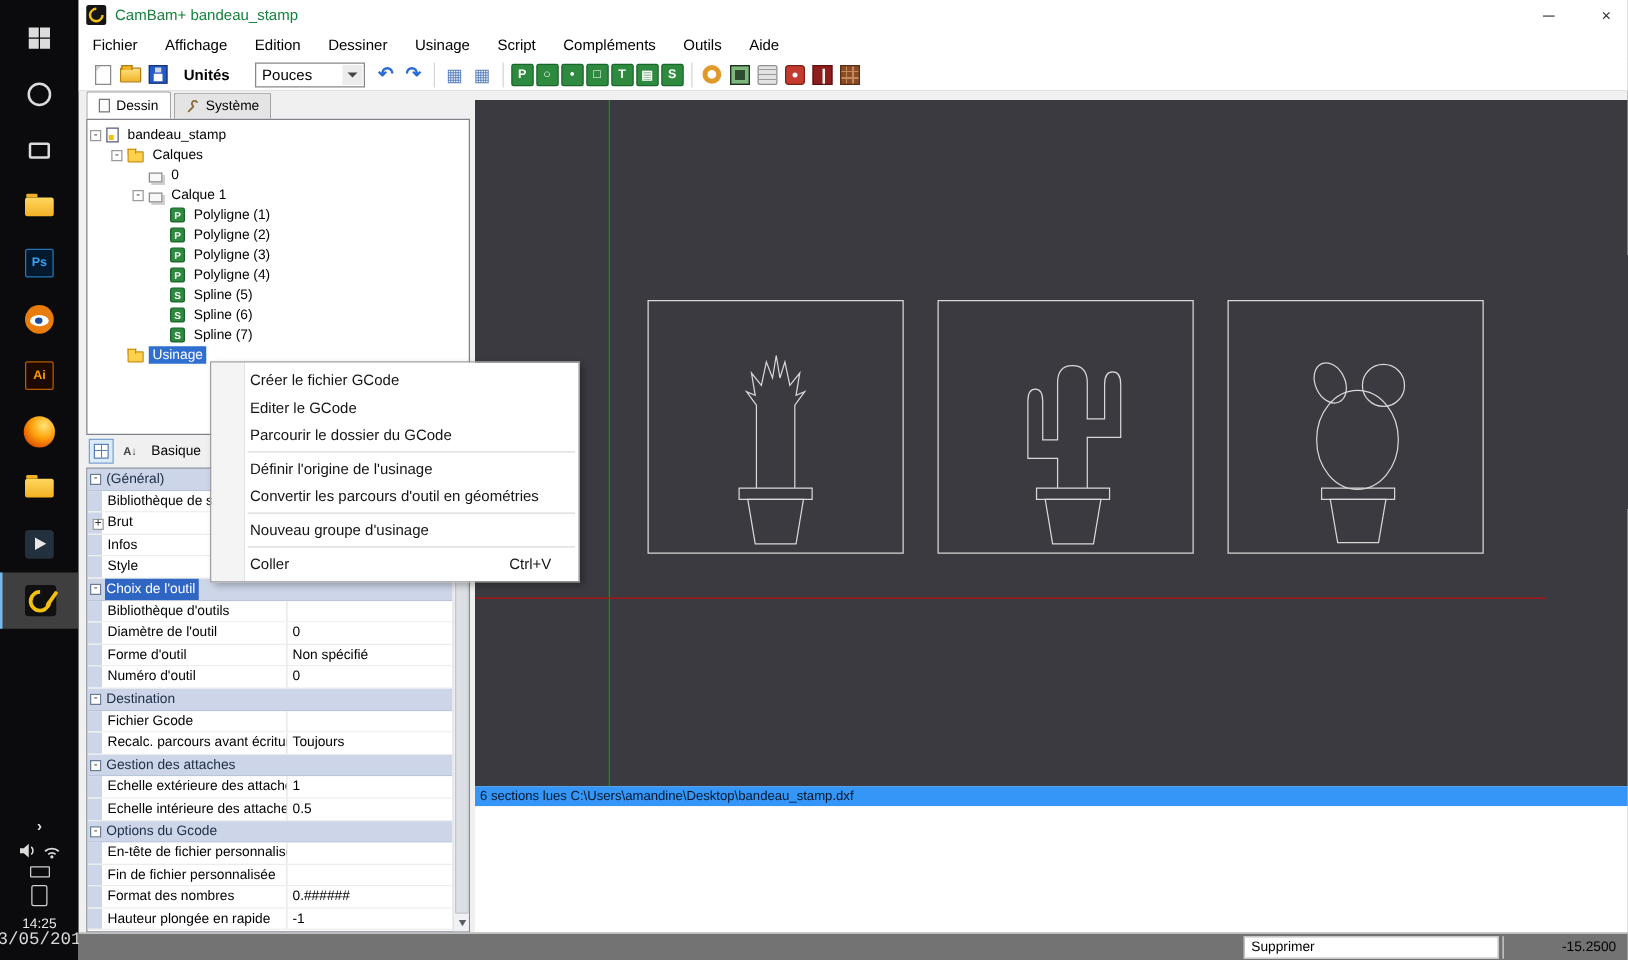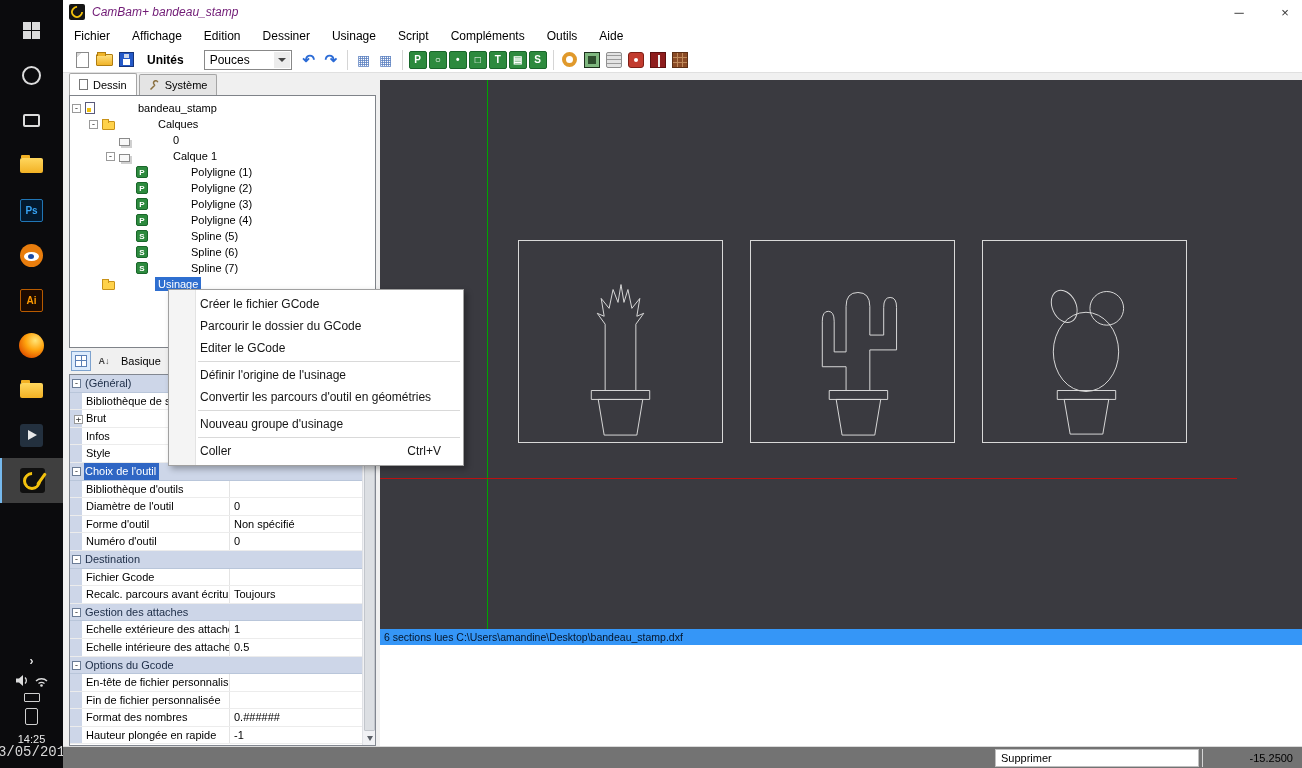--- a/index.html
+++ b/index.html
@@ -48,21 +48,21 @@
   .clock { text-align:center; color:#e8e8e8; margin:4px 0 10px 0; }
   .clock .t { font-size:11px; line-height:14px; }
   .clock .d { font-size:14px; line-height:12px; color:#d8d8d8;font-family:Liberation Mono, monospace; }
 
   
   #window { position:absolute; left:63px; top:0; width:1239px; height:768px; background:#f0f0f0; }
   .titlebar { height:24px; background:#fff; display:flex; align-items:center; padding-left:6px; }
   .cambam-sm { width:16px; height:16px; background:#151515; border-radius:2px; position:relative; }
   .cambam-sm::before { content:""; position:absolute; left:2px; top:2px; width:8px; height:8px;
       border:2.5px solid #f2c10e; border-radius:50%; border-top-color:transparent; transform:rotate(45deg); }
-  .title-text { font-size:12px; margin-left:7px; color:#701a75;font-style:italic; }
+  .title-text { font-size:12px; margin-left:7px; color:#15803d; }
   .win-controls { margin-left:auto; display:flex; align-items:center; }
   .win-btn { width:34px; height:24px; display:flex; align-items:center; justify-content:center;
       color:#333; font-size:13px; }
   .menubar { height:23px; background:#fff; display:flex; align-items:center; font-size:12px; }
   .menu-item { padding:3px 11px; }
   .toolbar { height:26px; background:#fff; display:flex; align-items:center; padding-left:8px;
       border-bottom:1px solid #e0e0e0; }
   .tb-btn { width:20px; height:20px; margin:0 1px; display:flex; align-items:center; justify-content:center; }
   .tb-sep { width:1px; height:20px; background:#d5d5d5; margin:0 5px; }
   .units-label { font-weight:bold; font-size:12px; margin:0 20px 0 10px; }
@@ -113,21 +113,21 @@
   .tico { width:13px; height:13px; margin-right:4px; position:relative; flex:none; }
   .tico-document { width:10px; height:12px; background:#fff; border:1px solid #5a5a7a; }
   .tico-document::after { content:""; position:absolute; left:1px; bottom:1px; width:4px; height:4px; background:#f2c10e; }
   .tico-folder { width:13px; height:9px; background:#ffd24a; border:1px solid #c8921a; border-radius:1px; margin-top:3px; }
   .tico-folder::before { content:""; position:absolute; top:-3px; left:-1px; width:5px; height:3px;
       background:#ffd24a; border:1px solid #c8921a; border-bottom:none; }
   .tico-layer { width:11px; height:8px; background:#f8f8f8; border:1px solid #8a8a8a; margin-top:3px;
       box-shadow:2px 2px 0 #d0d0d0; }
   .tico-polyline, .tico-spline { width:12px; height:12px; background:#2d8a3e; border:1px solid #19662a;
       color:#fff; font-size:8px; font-weight:bold; display:flex; align-items:center; justify-content:center; border-radius:2px; }
-  .tlabel { padding:1px 3px; white-space:nowrap;margin-left:36px; }
+  .tlabel { padding:1px 3px; white-space:nowrap; }
   .tlabel.selected { background:#2f6fd0; color:#fff; }
 
   #props-toolbar { position:absolute; top:277px; left:0; right:0; height:22px; display:flex; align-items:center;
       gap:3px; padding-left:2px; }
   .pt-btn { width:20px; height:20px; border:1px solid transparent; display:flex; align-items:center; justify-content:center; }
   .pt-btn.selected { border-color:#7da2ce; background:#dcebfc; }
   .pt-cat { width:12px; height:12px; border:1px solid #5a7fb5; background-color:#fff;
       background-image:linear-gradient(90deg,transparent 5px,#5a7fb5 5px 6px,transparent 6px),
                        linear-gradient(0deg,transparent 5px,#5a7fb5 5px 6px,transparent 6px); }
   .pt-sort { font-size:9px; font-weight:bold; color:#444; }
@@ -547,24 +547,24 @@
     <div class="sb-supprimer">Supprimer</div>
     <div class="sb-coord">-15.2500</div>
   </div>
 </div>
 
 <div id="ctxmenu">
     <div class="cm-item">
       <span class="cm-label">Créer le fichier GCode</span>
     </div>
     <div class="cm-item">
+      <span class="cm-label">Editer le GCode</span>
+    </div>
+    <div class="cm-item">
       <span class="cm-label">Parcourir le dossier du GCode</span>
-    </div>
-    <div class="cm-item">
-      <span class="cm-label">Editer le GCode</span>
     </div>
     <div class="cm-sep"></div>
     <div class="cm-item">
       <span class="cm-label">Définir l'origine de l'usinage</span>
     </div>
     <div class="cm-item">
       <span class="cm-label">Convertir les parcours d'outil en géométries</span>
     </div>
     <div class="cm-sep"></div>
     <div class="cm-item">

